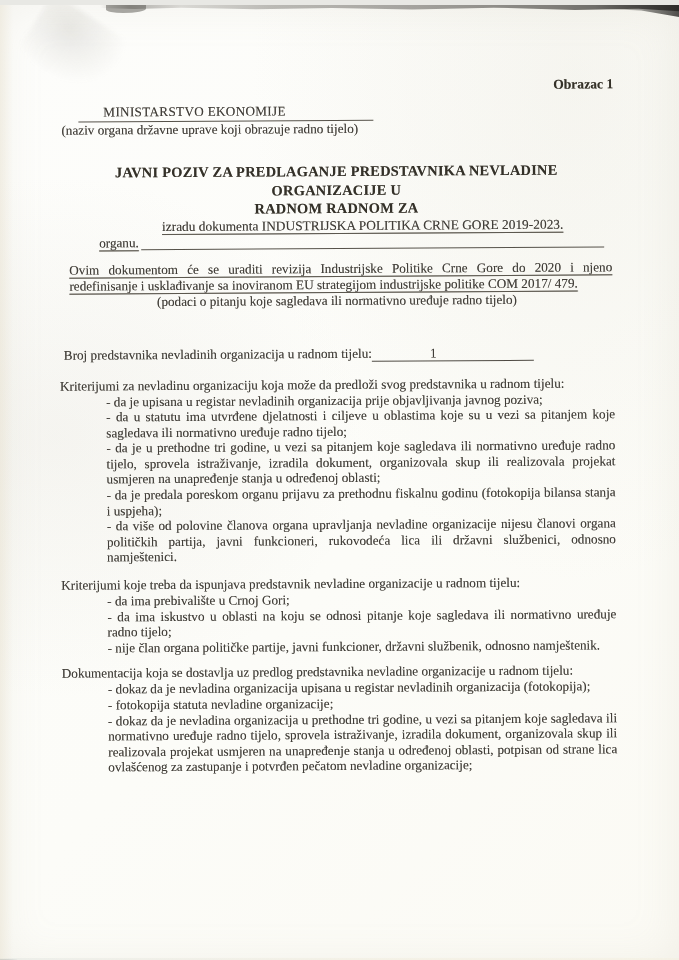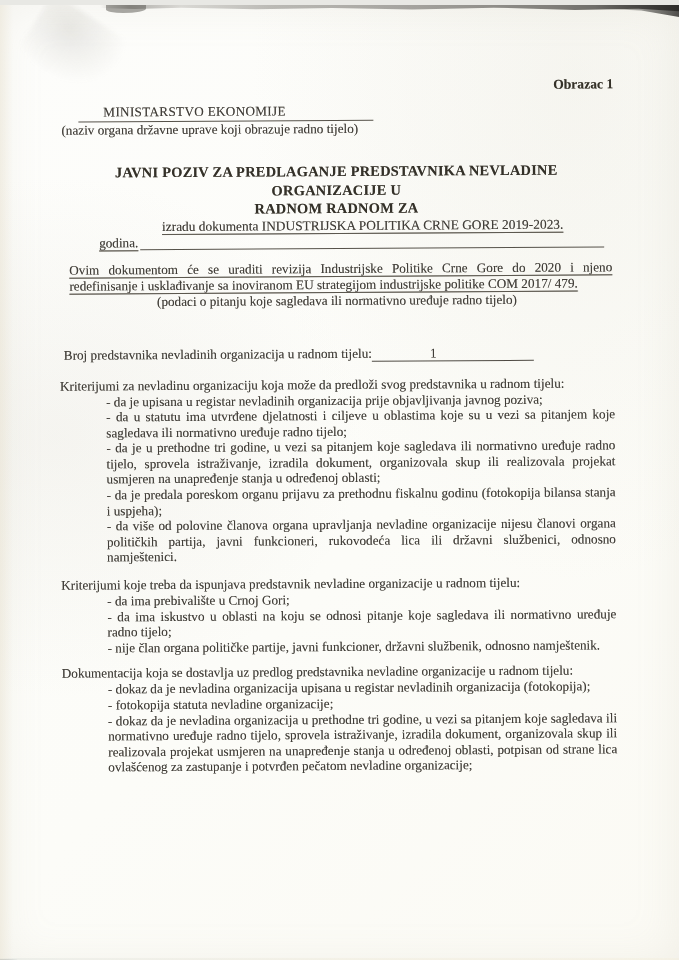--- a/index.html
+++ b/index.html
@@ -131,21 +131,21 @@
 
     <div class="doc-title">
       <span>JAVNI POZIV ZA PREDLAGANJE PREDSTAVNIKA NEVLADINE ORGANIZACIJE U</span><br>
       <span>RADNOM RADNOM ZA</span>
     </div>
 
     <div class="subtitle">
       <span class="u">izradu dokumenta INDUSTRIJSKA POLITIKA CRNE GORE 2019-2023.</span>
     </div>
     <div class="godina-row">
-      <span class="u">godina.</span>
+      <span class="u">organu.</span>
       <span class="rule"></span>
     </div>
 
     <div class="intro">
       <div class="intro-line1 u">Ovim dokumentom će se uraditi revizija Industrijske Politike Crne Gore do 2020 i njeno</div>
       <div class="intro-line2">
         <span class="u">redefinisanje i usklađivanje sa inoviranom EU strategijom industrijske politike COM 2017/ 479.</span>
       </div>
     </div>
     <div class="center-caption">(podaci o pitanju koje sagledava ili normativno uređuje radno tijelo)</div>

